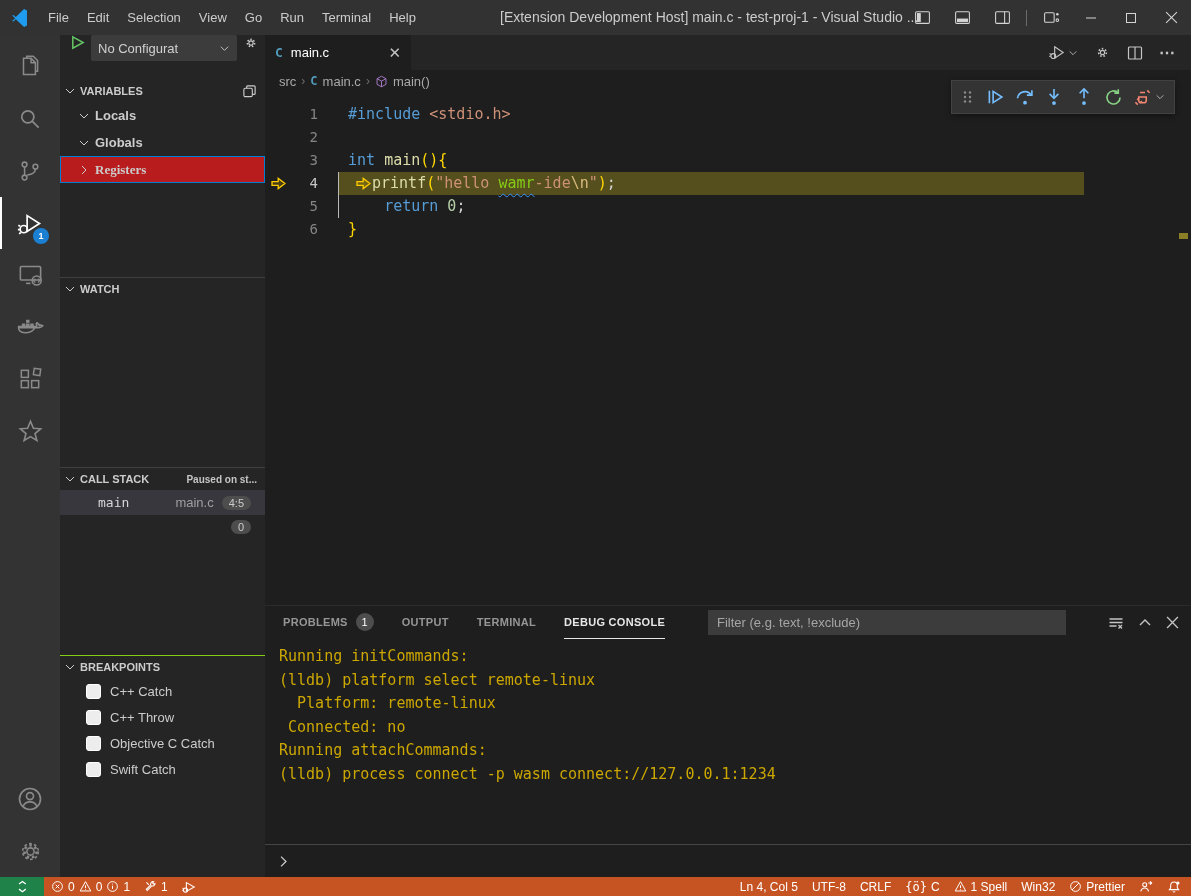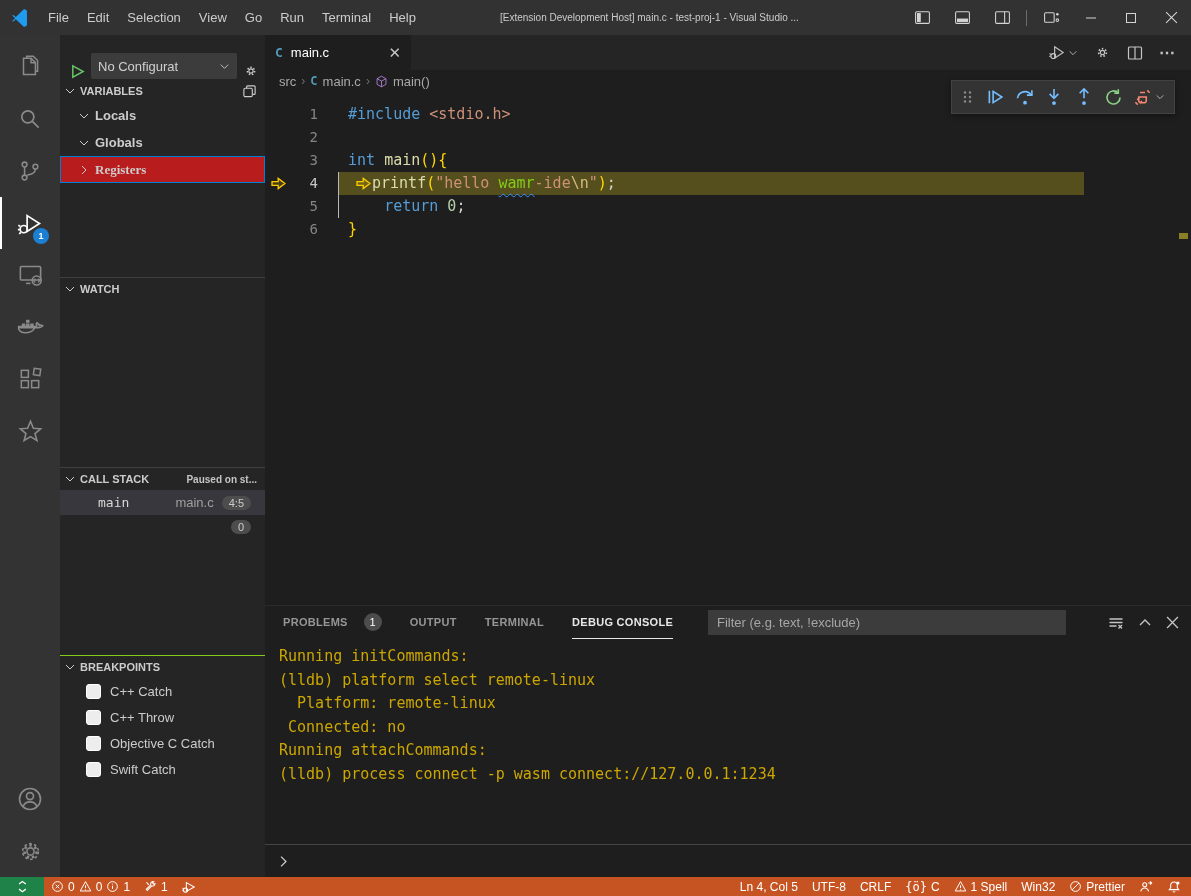--- a/index.html
+++ b/index.html
@@ -5,38 +5,38 @@
   * { margin:0; padding:0; box-sizing:border-box; }
   html,body { width:1191px; height:896px; overflow:hidden; background:#1e1e1e;
               font-family:"Liberation Sans",sans-serif; color:#cccccc; }
 
   svg { display:block; }
 
   
   .titlebar { height:35px; background:#323233; display:flex; align-items:center; position:relative; }
   .vslogo { margin:0 10px 0 11px; }
   .menu-item { padding:0 9px; font-size:13px; color:#cccccc; line-height:35px; cursor:default; }
-  .window-title { position:absolute; left:500px; top:0; line-height:35px; font-size:10px; color:#cccccc; white-space:nowrap; }
+  .window-title { position:absolute; left:500px; top:0; line-height:35px; font-size:14px; color:#cccccc; white-space:nowrap; }
   .win-controls { margin-left:auto; display:flex; align-items:center; height:35px; }
   .wc-btn { width:40px; height:35px; display:flex; align-items:center; justify-content:center; color:#cfcfcf; }
   .wc-sep { width:1px; height:16px; background:#6a6a6a; margin:0 4px; }
 
   
   .main-row { display:flex; height:842px; }
 
   
   .activitybar { width:60px; background:#333333; display:flex; flex-direction:column; align-items:stretch; padding-top:6px; }
   .ab-item { height:52px; display:flex; align-items:center; justify-content:center; color:#8a8a8a; position:relative; border-left:2px solid transparent; border-right:2px solid transparent; }
   .ab-item.active { color:#ffffff; border-left:2px solid #ffffff; }
   .ab-badge { position:absolute; right:9px; bottom:5px; min-width:16px; height:16px; border-radius:50%; background:#1b80d4; color:#fff; font-size:9px; font-weight:bold; display:flex; align-items:center; justify-content:center; }
   .ab-spacer { flex:1; }
 
   
   .sidebar { width:205px; background:#252526; position:relative; font-size:13px; flex:none; }
-  .cfg-row { position:absolute; top:0; left:0; right:0; height:44px; display:flex; align-items:flex-end; padding:0 6px 0 10px; gap:6px; }
+  .cfg-row { position:absolute; top:0; left:0; right:0; height:44px; display:flex; align-items:flex-start; padding:0 6px 0 10px; gap:6px; }
   .cfg-select { flex:1; height:26px; background:#3c3c3c; border-radius:2px; display:flex; align-items:center; padding:0 7px; color:#d0d0d0; font-size:13px; }
   .cfg-select .lbl { flex:1; white-space:nowrap; overflow:hidden; }
   .sec { position:absolute; left:0; right:0; }
   .sec-variables { top:45px; height:197px; }
   .sec-watch { top:242px; height:190px; border-top:1px solid #3f3f40; }
   .sec-callstack { top:432px; height:224px; border-top:1px solid #3f3f40; }
   .sec-breakpoints { top:620px; bottom:0; border-top:1px solid #84cc16; }
   .sec-header { height:22px; display:flex; align-items:center; padding:0 8px 0 2px; gap:2px; font-size:11px; font-weight:bold; color:#cccccc; }
   .sec-header .chev { color:#cccccc; }
   .sec-status { margin-left:auto; font-size:10px; font-weight:bold; color:#c5c5c5; white-space:nowrap; }
@@ -76,21 +76,21 @@
   .tk-pl { color:#d4d4d4; }
   .tk-spell { color:#84cc16; text-decoration:underline wavy #3794ff 1px; text-underline-offset:5px; }
   .ruler-mark { position:absolute; right:3px; top:141px; width:9px; height:6px; background:#8a7f26; }
 
   
   .dbg-toolbar { position:absolute; top:45px; right:16px; width:224px; height:34px; background:#333333; border:1px solid #424242; box-shadow:0 2px 6px rgba(0,0,0,.4); display:flex; align-items:center; justify-content:space-around; padding:0 4px; z-index:6; }
 
   
   .panel { height:272px; border-top:1px solid #2b2b2b; display:flex; flex-direction:column; background:#1e1e1e; }
   .panel-tabs { height:33px; display:flex; align-items:center; padding:0 12px 0 18px; gap:28px; }
-  .panel-tab { display:flex; align-items:center; gap:16px; font-size:11px; font-weight:bold; letter-spacing:.3px; color:#969696; height:33px; line-height:31px; border-bottom:1px solid transparent; }
+  .panel-tab { display:flex; align-items:center; gap:8px; font-size:11px; font-weight:bold; letter-spacing:.3px; color:#969696; height:33px; line-height:31px; border-bottom:1px solid transparent; }
   .panel-tab.active { color:#e7e7e7; border-bottom:1px solid #e7e7e7; }
   .tab-badge { background:#4d4d4d; color:#ffffff; min-width:18px; height:18px; border-radius:50%; font-size:11px; font-weight:normal; display:flex; align-items:center; justify-content:center; }
   .filter-box { margin-left:auto; width:358px; height:25px; background:#3c3c3c; border:1px solid #3c3c3c; display:flex; align-items:center; }
   .filter-box input { width:100%; background:transparent; border:none; outline:none; color:#cccccc; font-size:13px; padding:0 8px; font-family:"Liberation Sans",sans-serif; }
   .filter-box input::placeholder { color:#a6a6a6; }
   .panel-actions { display:flex; align-items:center; gap:14px; margin-left:14px; color:#c5c5c5; }
   .console { flex:1; padding:6px 0 0 14px; font-family:"DejaVu Sans Mono",monospace; font-size:15px; line-height:23.5px; color:#cca700; white-space:pre; overflow:hidden; }
   .console-prompt { height:33px; border-top:1px solid #454545; display:flex; align-items:center; padding-left:12px; color:#cccccc; }
 
   

